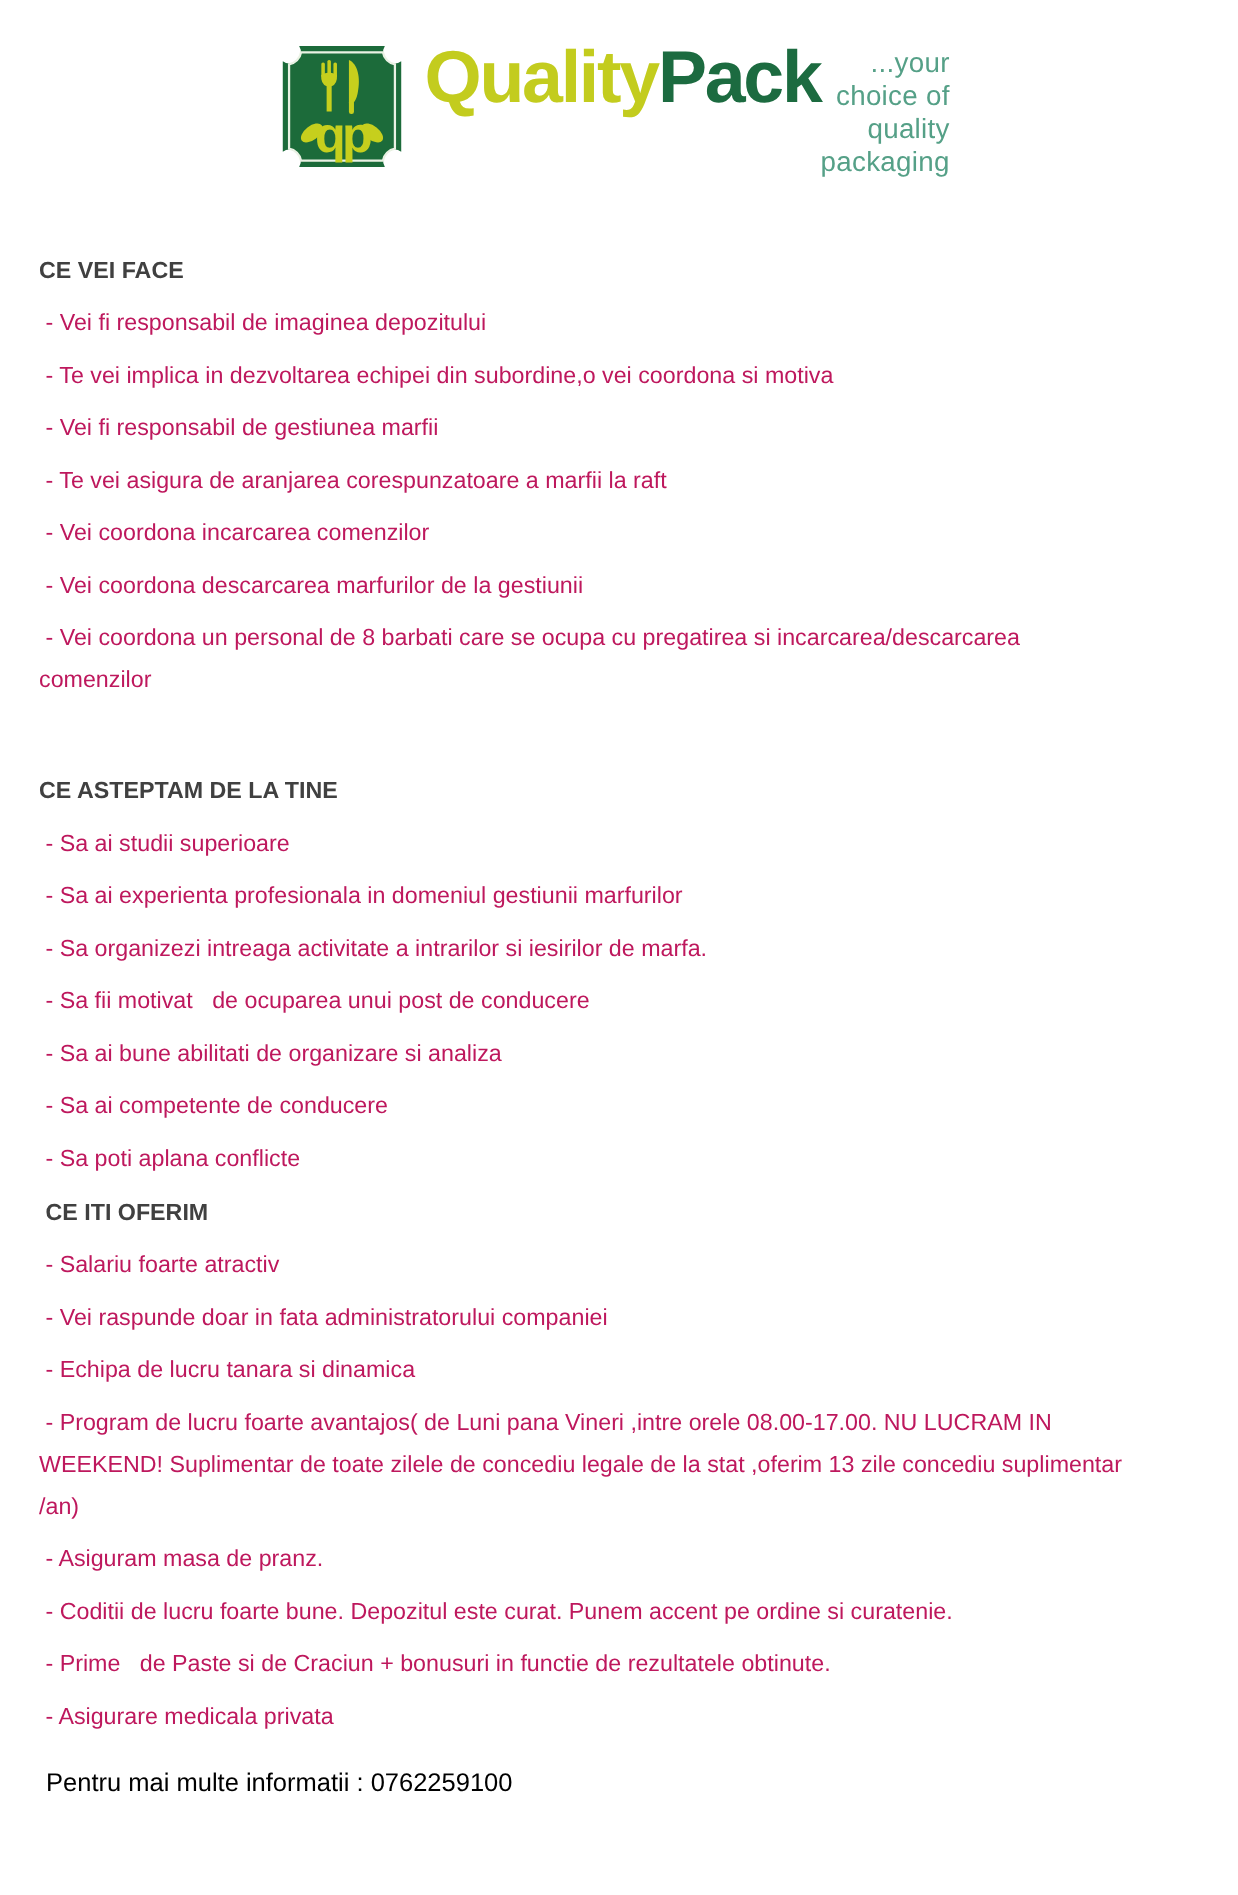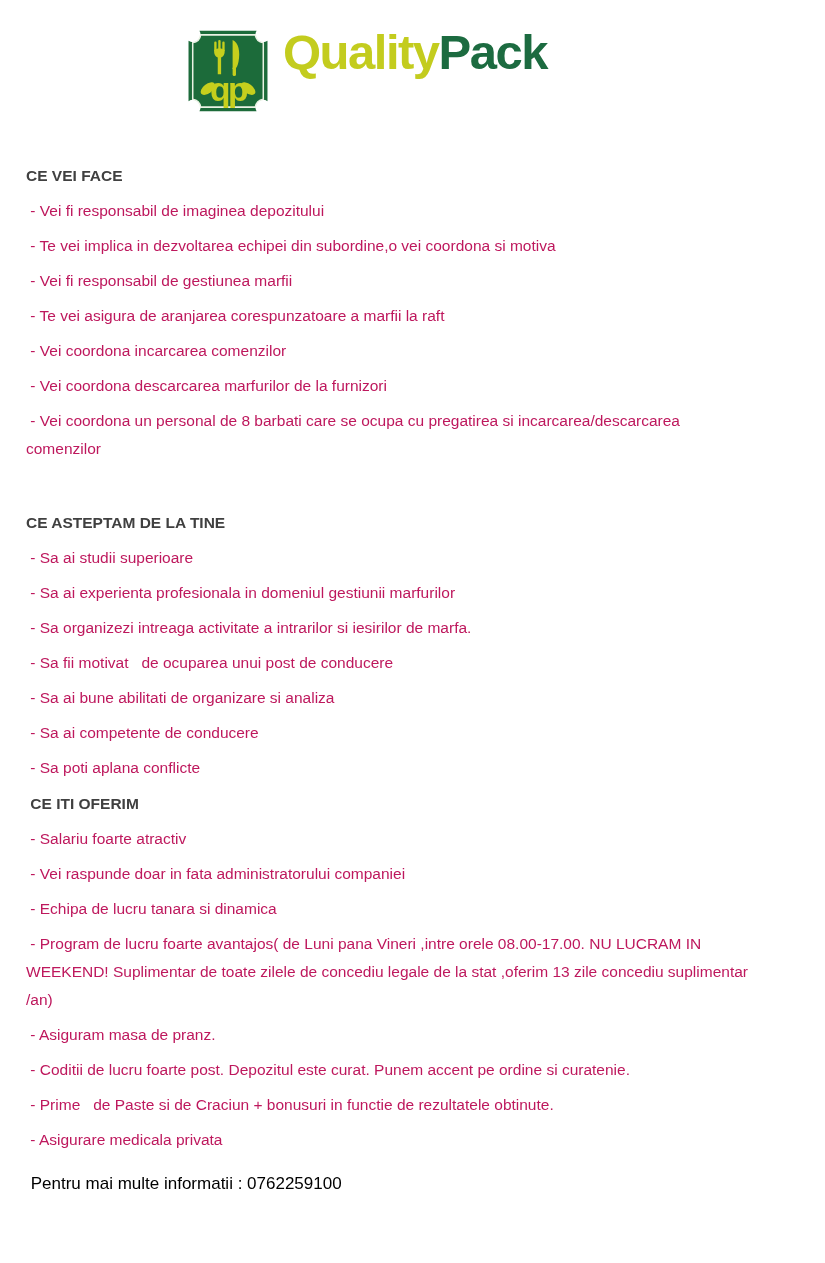--- a/index.html
+++ b/index.html
@@ -105,31 +105,32 @@
         <ellipse cx="74" cy="72" rx="10" ry="5.5" transform="rotate(38 74 72)"></ellipse>
       </g>
 
       <text x="50" y="87" text-anchor="middle" font-family="Liberation Sans, sans-serif" font-size="40" font-weight="800" fill="#c6cf1d" letter-spacing="-3">qp</text>
     </svg>
 
     <div class="brand-text">
       <div class="brand-name">
         <span class="brand-primary">Quality</span><span class="brand-secondary">Pack</span>
       </div>
+      <div class="tagline">...your choice of quality packaging</div>
     </div>
   </div>
 
   <div class="sec-1">
     <p class="para heading">CE VEI FACE</p>
     <p class="para"> - Vei fi responsabil de imaginea depozitului</p>
     <p class="para"> - Te vei implica in dezvoltarea echipei din subordine,o vei coordona si motiva</p>
     <p class="para"> - Vei fi responsabil de gestiunea marfii</p>
     <p class="para"> - Te vei asigura de aranjarea corespunzatoare a marfii la raft</p>
     <p class="para"> - Vei coordona incarcarea comenzilor</p>
-    <p class="para"> - Vei coordona descarcarea marfurilor de la furnizori</p>
+    <p class="para"> - Vei coordona descarcarea marfurilor de la gestiunii</p>
     <p class="para"> - Vei coordona un personal de 8 barbati care se ocupa cu pregatirea si incarcarea/descarcarea comenzilor</p>
   </div>
 
   <div class="sec-2">
     <p class="para heading">CE ASTEPTAM DE LA TINE</p>
     <p class="para"> - Sa ai studii superioare</p>
     <p class="para"> - Sa ai experienta profesionala in domeniul gestiunii marfurilor</p>
     <p class="para"> - Sa organizezi intreaga activitate a intrarilor si iesirilor de marfa.</p>
     <p class="para"> - Sa fii motivat   de ocuparea unui post de conducere</p>
     <p class="para"> - Sa ai bune abilitati de organizare si analiza</p>
@@ -137,20 +138,20 @@
     <p class="para"> - Sa poti aplana conflicte</p>
   </div>
 
   <div class="sec-3">
     <p class="para heading"> CE ITI OFERIM</p>
     <p class="para"> - Salariu foarte atractiv</p>
     <p class="para"> - Vei raspunde doar in fata administratorului companiei</p>
     <p class="para"> - Echipa de lucru tanara si dinamica</p>
     <p class="para"> - Program de lucru foarte avantajos( de Luni pana Vineri ,intre orele 08.00-17.00. NU LUCRAM IN WEEKEND! Suplimentar de toate zilele de concediu legale de la stat ,oferim 13 zile concediu suplimentar /an)</p>
     <p class="para"> - Asiguram masa de pranz.</p>
-    <p class="para"> - Coditii de lucru foarte post. Depozitul este curat. Punem accent pe ordine si curatenie.</p>
+    <p class="para"> - Coditii de lucru foarte bune. Depozitul este curat. Punem accent pe ordine si curatenie.</p>
     <p class="para"> - Prime   de Paste si de Craciun + bonusuri in functie de rezultatele obtinute.</p>
     <p class="para"> - Asigurare medicala privata</p>
   </div>
 
   <p class="footer-contact"> Pentru mai multe informatii : 0762259100</p>
 
 </div>
 
 </body></html>

